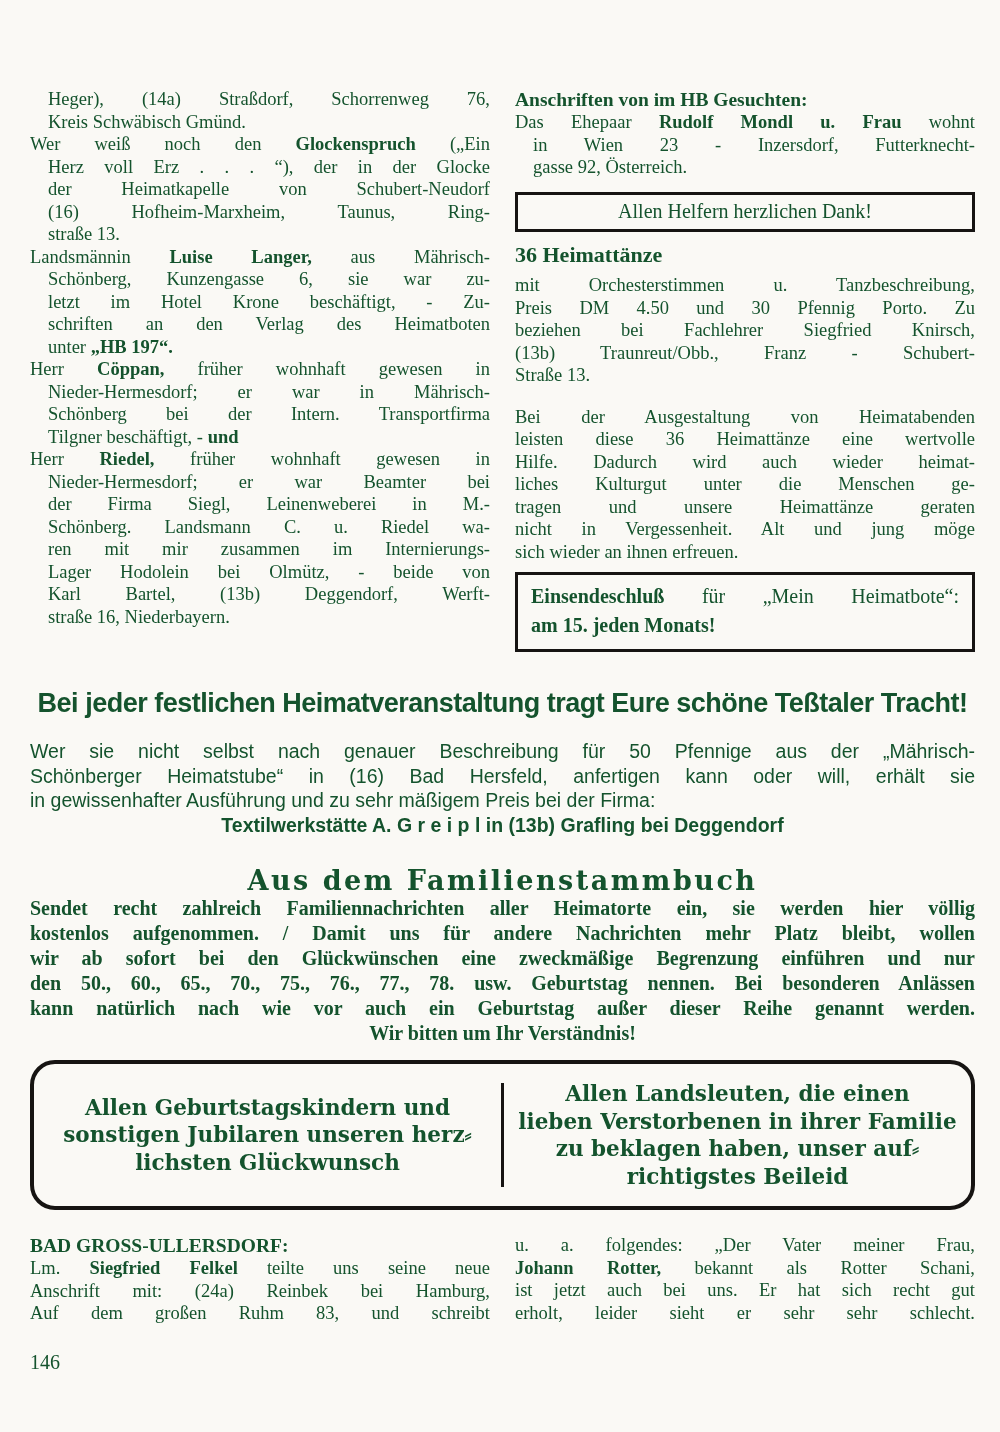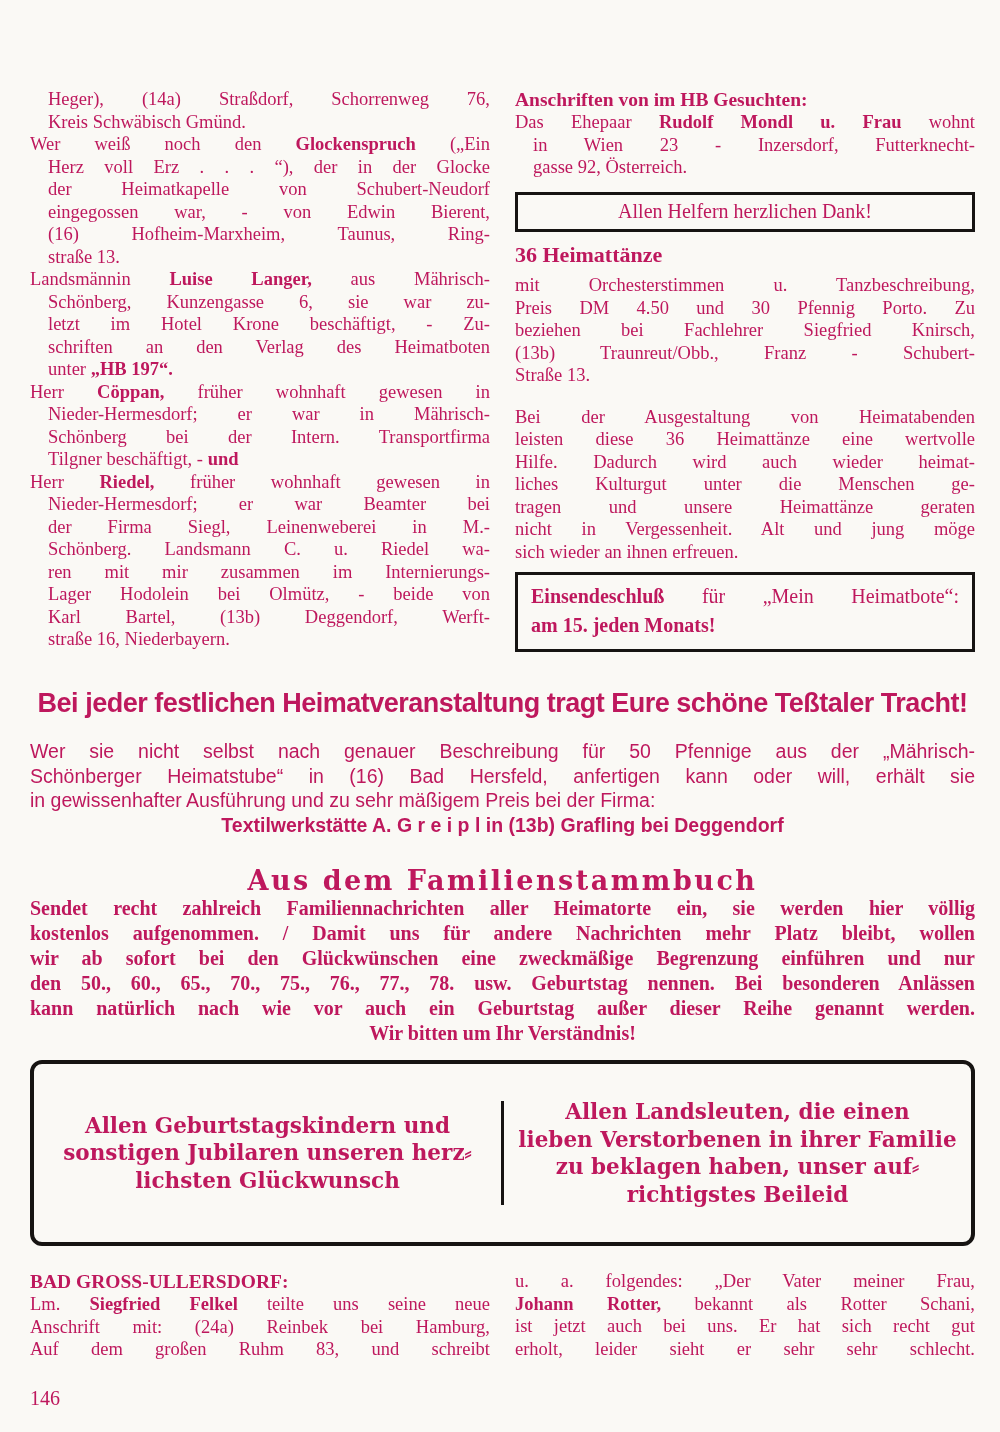--- a/index.html
+++ b/index.html
@@ -1,19 +1,19 @@
 <!DOCTYPE html>
 <html><head>
 <meta charset="utf-8">
 <style>
   html,body{margin:0;padding:0;}
   body{width:1000px;height:1432px;background:#efefec;}
   .page{
     width:1000px;height:1432px;box-sizing:border-box;
-    background:#faf9f5;color:#be185d;
+    background:#faf9f5;color:#14532d;
     padding:88px 25px 0 30px;
     font-family:"Liberation Serif","DejaVu Serif",serif;
     overflow:hidden;
   }
   .two-col{display:flex;gap:25px;}
   .col{width:460px;flex:0 0 460px;font-size:18.5px;line-height:22.5px;}
   .line{white-space:nowrap0;}
   .jus{text-align:justify;text-align-last:justify;text-justify:inter-word;}
   .ind{padding-left:18px;}
   .ctr{text-align:center;text-align-last:center;}
@@ -39,21 +39,21 @@
     font-family:"Liberation Sans","DejaVu Sans",sans-serif;
     font-size:19.5px;line-height:24.5px;
   }
   .fam-head{
     margin-top:28px;text-align:center;font-weight:bold;font-size:27px;
     letter-spacing:2.5px;font-family:"DejaVu Serif",serif;
   }
   .fam-para{margin-top:0;font-weight:bold;font-size:20px;line-height:25px;}
   .fam-para .line{font-weight:bold;}
   .greet-box{
-    margin-top:14px;border:4px solid #161412;border-radius:12px;height:186px;
+    margin-top:14px;border:4px solid #161412;border-radius:25px;height:150px;
     box-sizing:border-box;display:flex;align-items:center;
     font-family:"DejaVu Serif",serif;font-weight:bold;
   }
   .greet-cell{flex:1 1 0;text-align:center;font-size:21.5px;line-height:27.5px;}
   .greet-divider{width:3px;height:104px;background:#161412;flex:0 0 3px;}
   .bottom{margin-top:24px;}
   .pageno{margin-top:26px;font-size:20px;}
 </style>
 </head>
 <body>
@@ -63,21 +63,20 @@
   <div class="two-col">
     <div class="col">
       <div>
           <div class="line jus ind"><span>Heger), (14a) Straßdorf, Schorrenweg 76,</span></div>
           <div class="line ind"><span>Kreis Schwäbisch Gmünd.</span></div>
         </div>
       <div>
           <div class="line jus"><span>Wer weiß noch den </span><span class="b">Glockenspruch</span><span> („Ein</span></div>
           <div class="line jus ind"><span>Herz voll Erz . . . “), der in der Glocke</span></div>
           <div class="line jus ind"><span>der Heimatkapelle von Schubert-Neudorf</span></div>
-          <div class="line jus ind"><span>eingegossen war, - von Edwin Bierent,</span></div>
           <div class="line jus ind"><span>(16) Hofheim-Marxheim, Taunus, Ring-</span></div>
           <div class="line ind"><span>straße 13.</span></div>
         </div>
       <div>
           <div class="line jus"><span>Landsmännin </span><span class="b">Luise Langer,</span><span> aus Mährisch-</span></div>
           <div class="line jus ind"><span>Schönberg, Kunzengasse 6, sie war zu-</span></div>
           <div class="line jus ind"><span>letzt im Hotel Krone beschäftigt, - Zu-</span></div>
           <div class="line jus ind"><span>schriften an den Verlag des Heimatboten</span></div>
           <div class="line ind"><span>unter </span><span class="b">„HB 197“.</span></div>
         </div>

